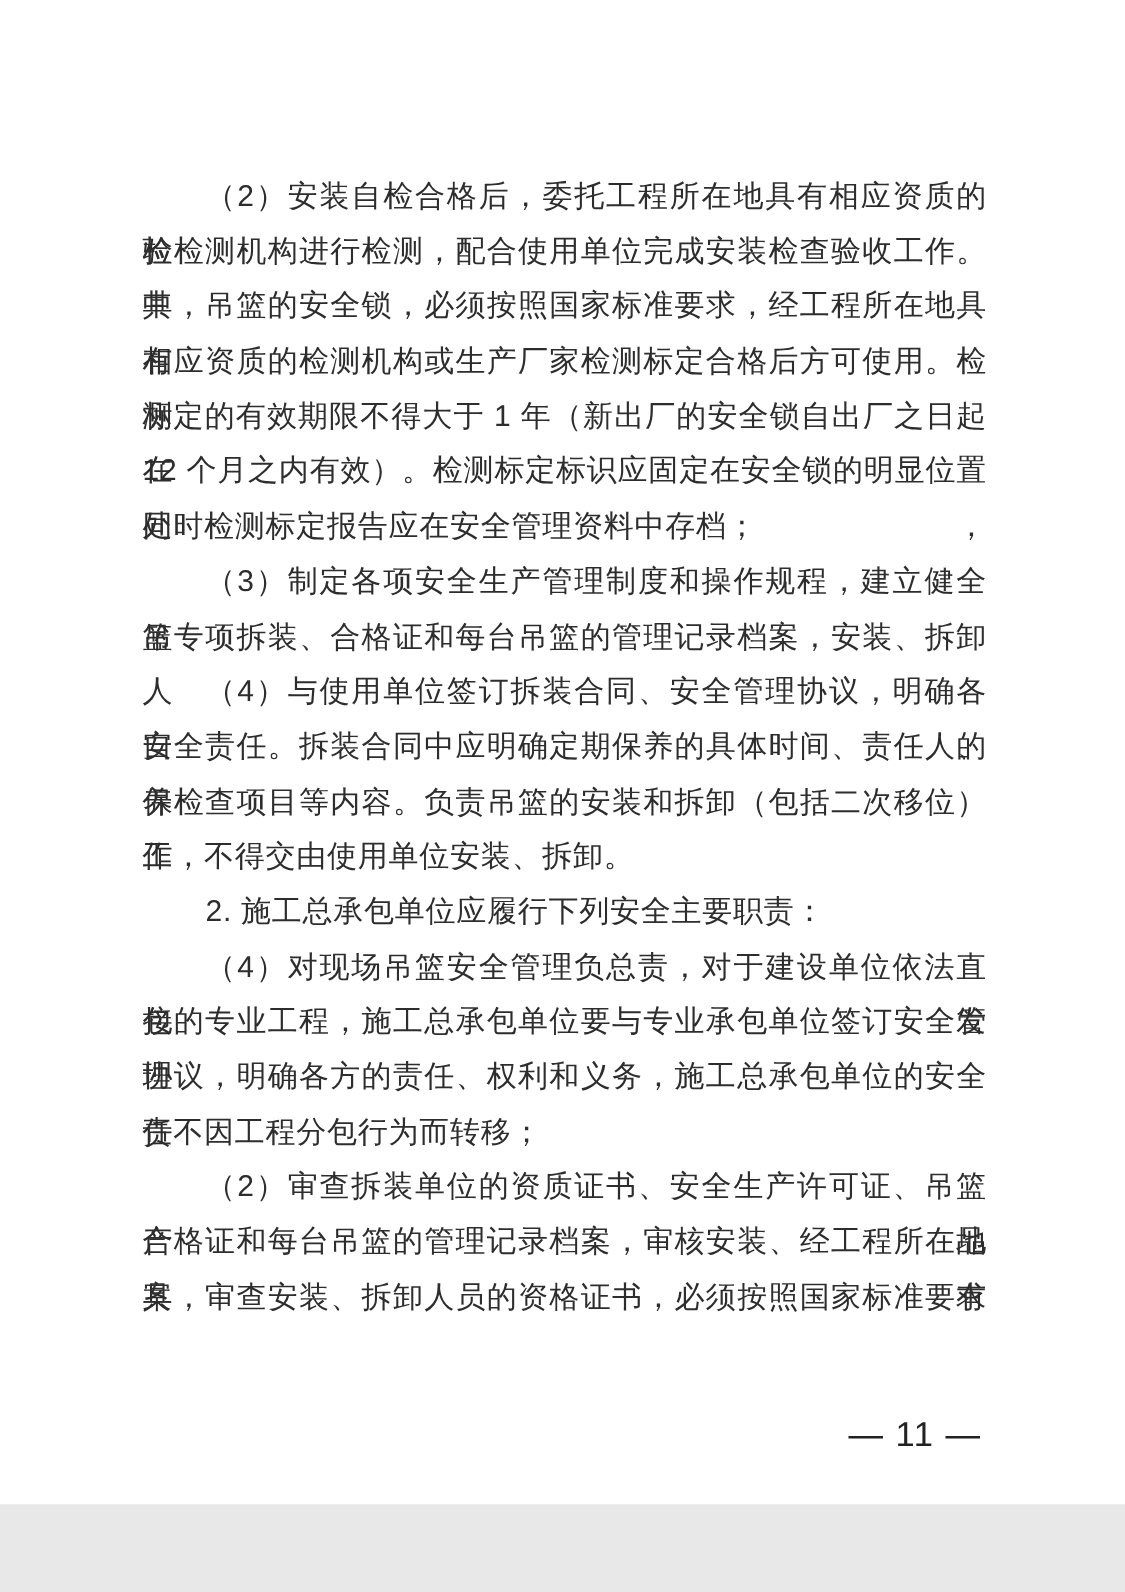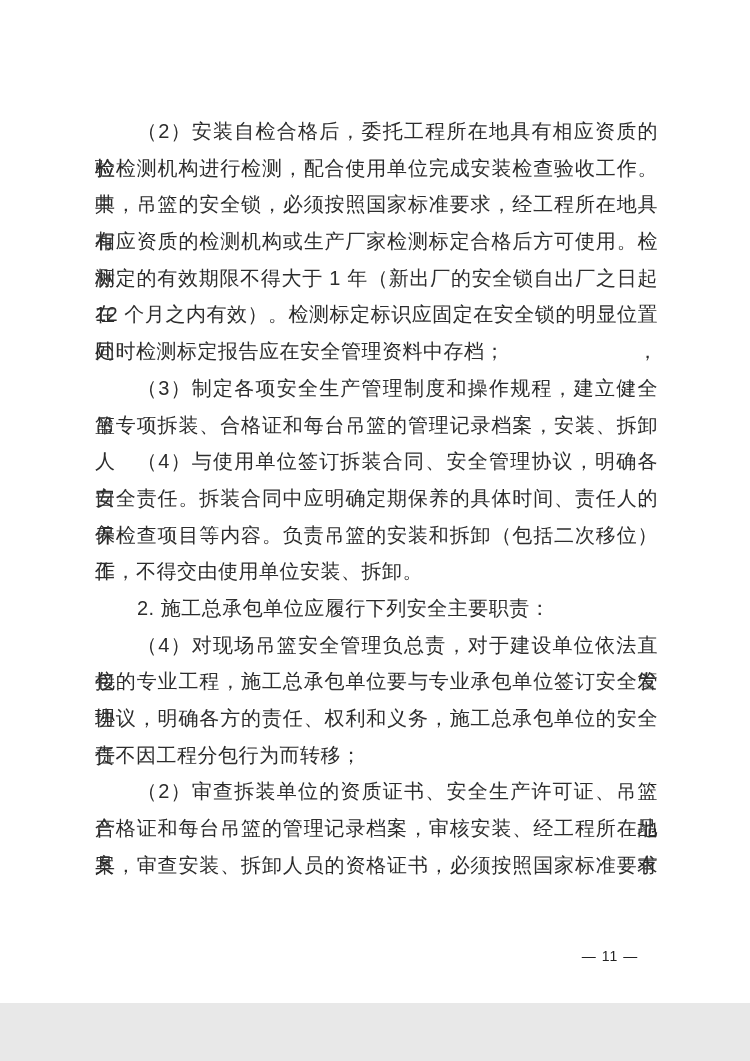--- a/index.html
+++ b/index.html
@@ -39,21 +39,21 @@
     text-indent: 42px;
   }
   .page-number {
     position: absolute;
     left: 545px;
     top: 941px;
     width: 130px;
     height: 30px;
     line-height: 30px;
     text-align: center;
-    font-size: 14px;
+    font-size: 23px;
     letter-spacing: 1px;
     color: #222222;
   }
 </style>
 </head>
 <body>
 
 <div class="page">
   <div class="text-block">
       <div class="line indent stretch">（2）安装自检合格后，委托工程所在地具有相应资质的检</div>

